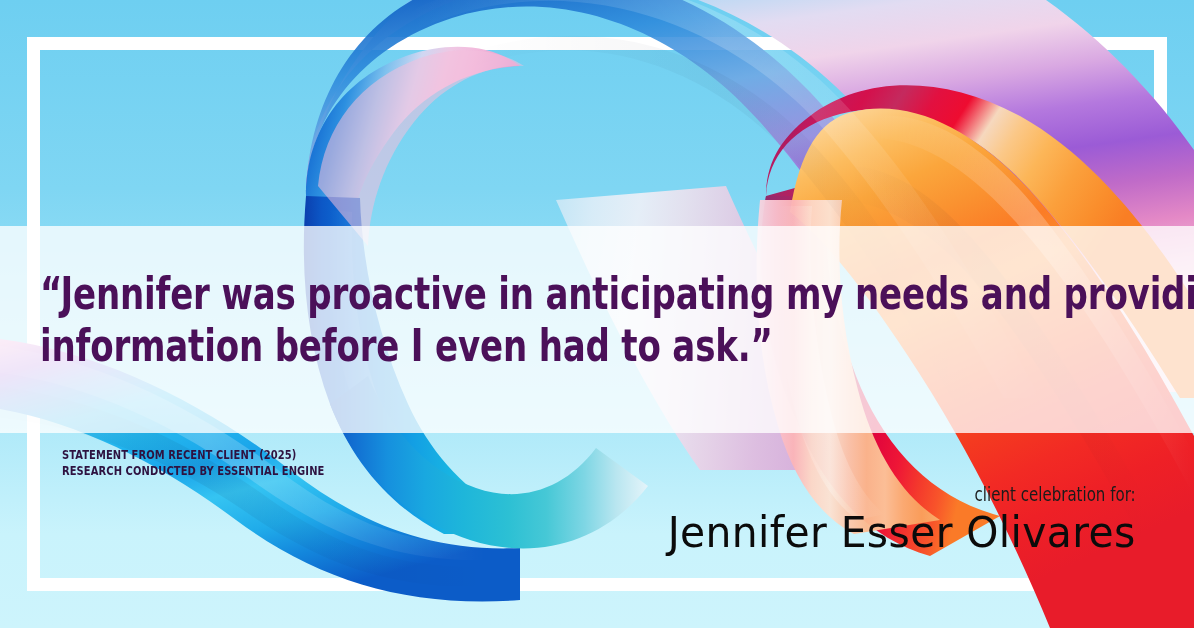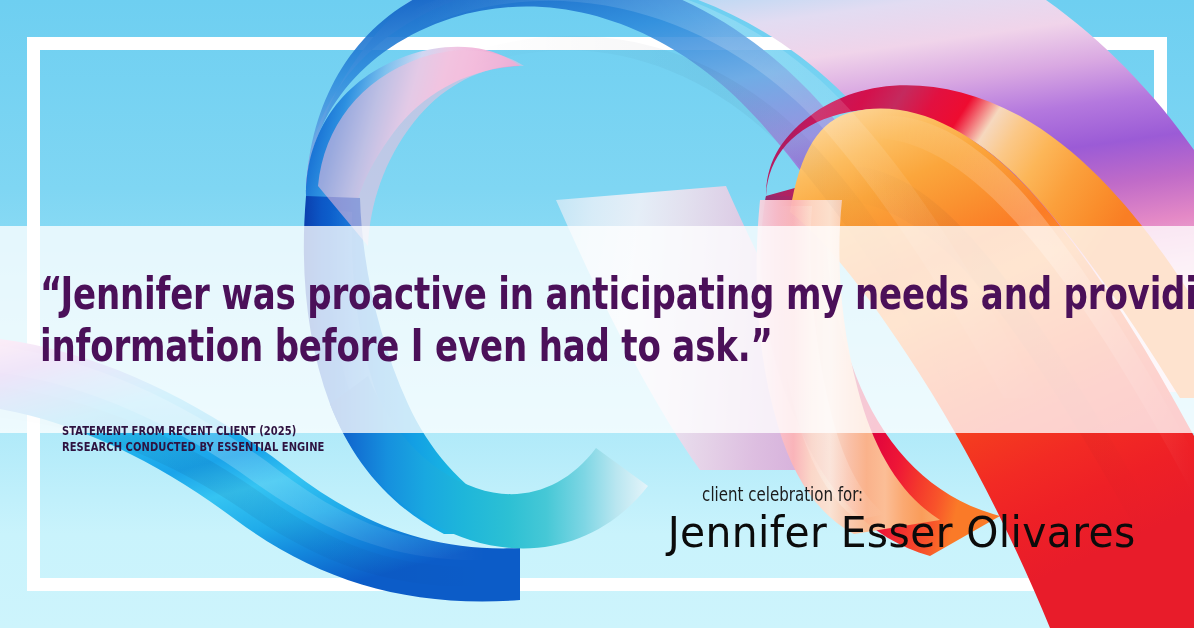--- a/index.html
+++ b/index.html
@@ -70,40 +70,40 @@
     letter-spacing: -0.2px;
     color: #4B1059;
     white-space: nowrap;
     transform: scaleX(0.86);
     transform-origin: left center;
   }
 
   #attribution {
     position: absolute;
     left: 62px;
-    top: 423px;
+    top: 447px;
     z-index: 8;
   }
   .attrib-line {
     font-family: "DejaVu Sans Condensed", "Liberation Sans Narrow", "Liberation Sans", sans-serif;
     font-weight: 700;
     font-size: 13px;
     line-height: 16px;
     letter-spacing: 0.1px;
     color: #2E1240;
     white-space: nowrap;
     transform: scaleX(0.85);
     transform-origin: left center;
   }
 
   #signoff {
     position: absolute;
     right: 58px;
     top: 483px;
-    text-align: left;
+    text-align: right;
     z-index: 8;
   }
   #signoff-label {
     font-family: "DejaVu Sans Condensed", "Liberation Sans Narrow", "Liberation Sans", sans-serif;
     font-weight: 400;
     font-size: 19px;
     line-height: 22px;
     color: #1B1B1B;
     white-space: nowrap;
     transform: scaleX(0.88);

